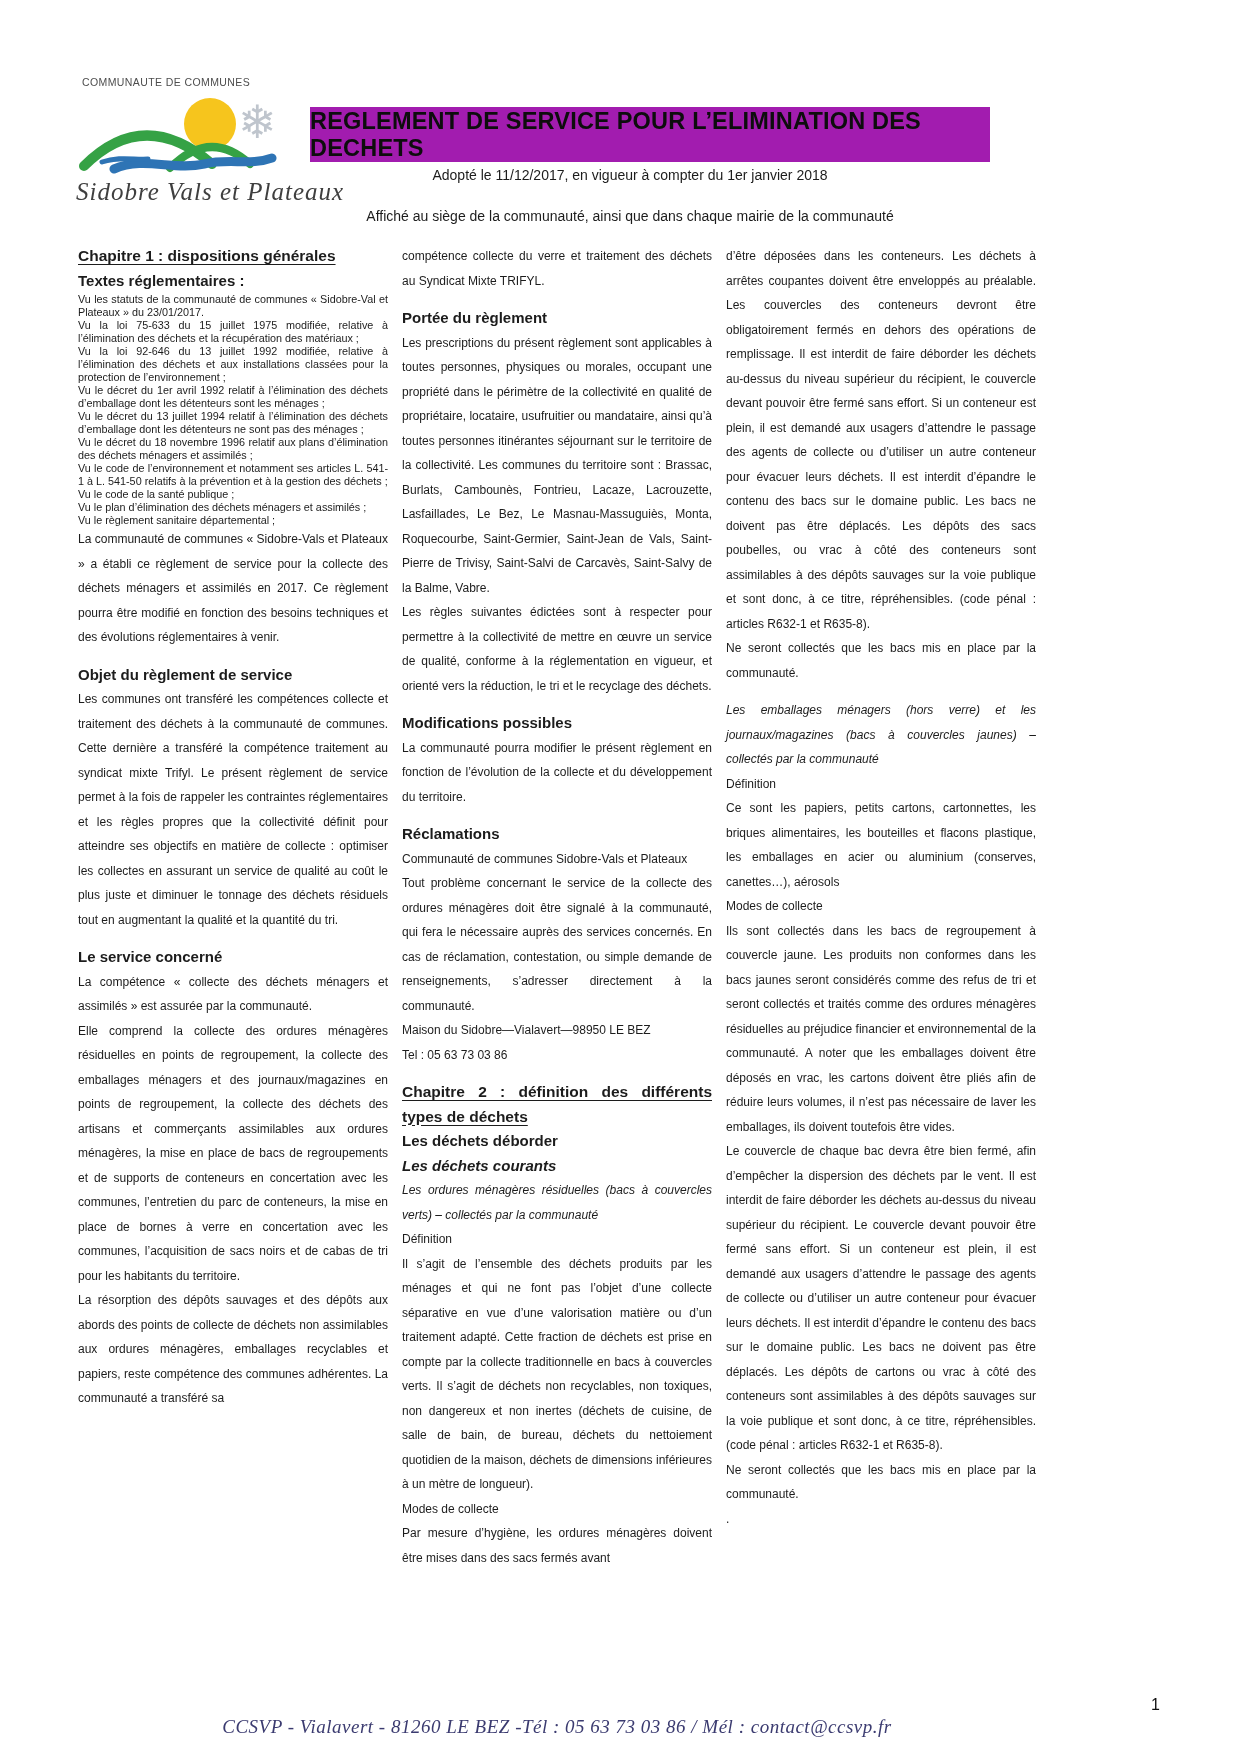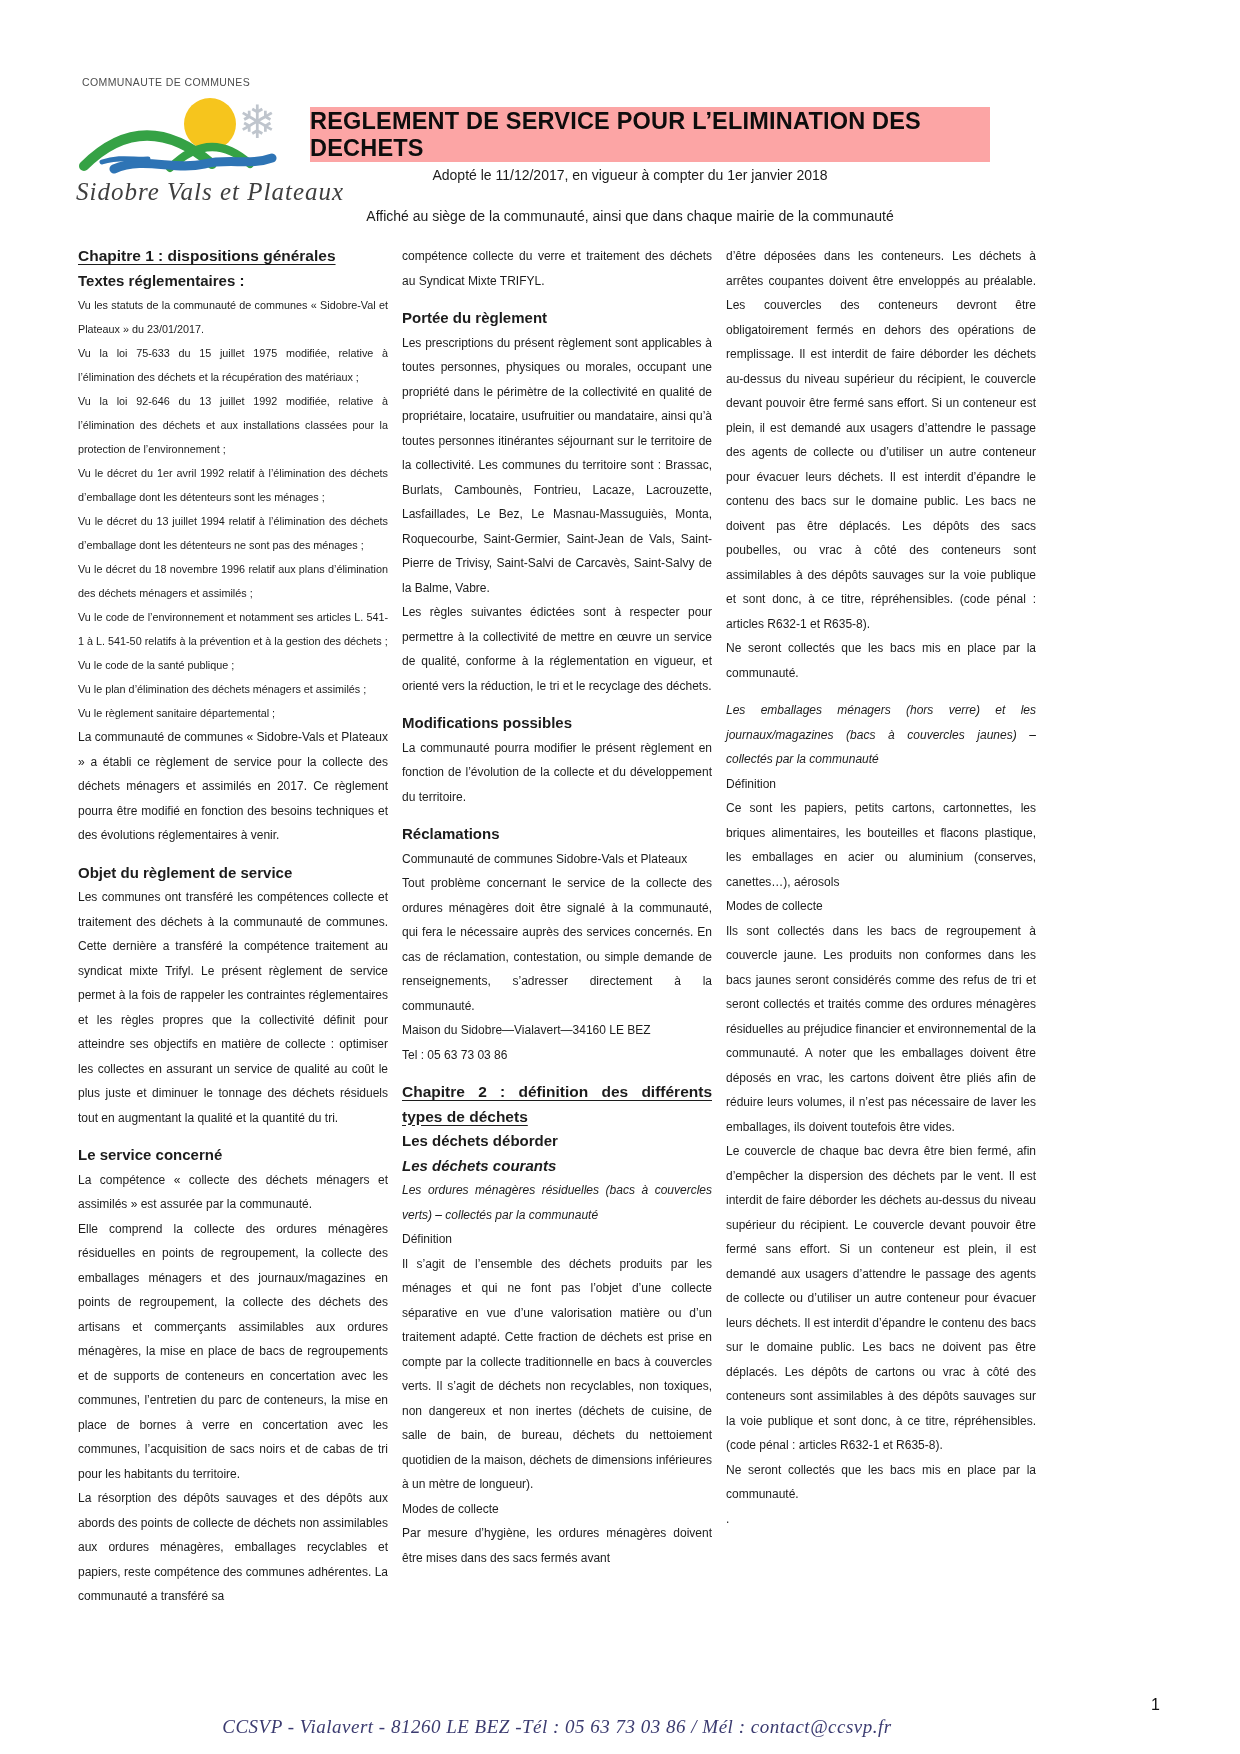--- a/index.html
+++ b/index.html
@@ -12,40 +12,40 @@
   
   .logo { position:absolute; left:76px; top:56px; width:230px; }
   .logo svg { display:block; }
   .logo .script-name {
     margin-top:4px; font-family:"Liberation Serif", serif; font-style:italic;
     font-size:25px; color:#3f3f3f; letter-spacing:1px; white-space:nowrap;
   }
   
   .banner {
     position:absolute; left:310px; top:91px; width:680px; height:55px;
-    background:#fca5a5; display:flex; align-items:center; justify-content:flex-end;
+    background:#a21caf; display:flex; align-items:center; justify-content:flex-end;
   }
   .banner h1 { font-size:23.5px; font-weight:bold; color:#0d0d0d; letter-spacing:.2px; }
   .sub1, .sub2 {
     position:absolute; left:78px; width:1104px; text-align:center;
     font-size:14px; color:#1c1c1c;
   }
   .sub1 { top:151px; }
   .sub2 { top:192px; }
   
   .cols {
     position:absolute; left:78px; top:228px; width:958px;
     display:flex; gap:14px; align-items:flex-start;
   }
   .col { flex:1 1 0; min-width:0; }
   .blk {
     text-align:justify; font-size:12px; line-height:24.5px;
     overflow-wrap:break-word;
   }
-  .blk-small   { font-size:10.8px; line-height:24px; }
+  .blk-small   { font-size:10.8px; line-height:13px; }
   .blk-heading { font-weight:bold; font-size:15px; }
   .blk-heading-italic { font-weight:bold; font-style:italic; font-size:15px; }
   .blk-italic  { font-style:italic; }
   .blk-chapter {
     font-weight:bold; font-size:15.5px;
     text-decoration:underline; text-underline-offset:3px;
   }
   .mt { margin-top:13px; }
   
   .footer-contact {
@@ -108,21 +108,21 @@
     <div class="col">
         <p class="blk blk-body">compétence collecte du verre et traitement des déchets au Syndicat Mixte TRIFYL.</p>
         <p class="blk blk-heading mt">Portée du règlement</p>
         <p class="blk blk-body">Les prescriptions du présent règlement sont applicables à toutes personnes, physiques ou morales, occupant une propriété dans le périmètre de la collectivité en qualité de propriétaire, locataire, usufruitier ou mandataire, ainsi qu’à toutes personnes itinérantes séjournant sur le territoire de la collectivité. Les communes du territoire sont : Brassac, Burlats, Cambounès, Fontrieu, Lacaze, Lacrouzette, Lasfaillades, Le Bez, Le Masnau-Massuguiès, Monta, Roquecourbe, Saint-Germier, Saint-Jean de Vals, Saint-Pierre de Trivisy, Saint-Salvi de Carcavès, Saint-Salvy de la Balme, Vabre.</p>
         <p class="blk blk-body">Les règles suivantes édictées sont à respecter pour permettre à la collectivité de mettre en œuvre un service de qualité, conforme à la réglementation en vigueur, et orienté vers la réduction, le tri et le recyclage des déchets.</p>
         <p class="blk blk-heading mt">Modifications possibles</p>
         <p class="blk blk-body">La communauté pourra modifier le présent règlement en fonction de l’évolution de la collecte et du développement du territoire.</p>
         <p class="blk blk-heading mt">Réclamations</p>
         <p class="blk blk-body">Communauté de communes Sidobre-Vals et Plateaux</p>
         <p class="blk blk-body">Tout problème concernant le service de la collecte des ordures ménagères doit être signalé à la communauté, qui fera le nécessaire auprès des services concernés. En cas de réclamation, contestation, ou simple demande de renseignements, s’adresser directement à la communauté.</p>
-        <p class="blk blk-body">Maison du Sidobre—Vialavert—34160 LE BEZ</p>
+        <p class="blk blk-body">Maison du Sidobre—Vialavert—98950 LE BEZ</p>
         <p class="blk blk-body">Tel : 05 63 73 03 86</p>
         <p class="blk blk-chapter mt">Chapitre 2 : définition des différents types de déchets</p>
         <p class="blk blk-heading">Les déchets déborder</p>
         <p class="blk blk-heading-italic">Les déchets courants</p>
         <p class="blk blk-italic">Les ordures ménagères résiduelles (bacs à couvercles verts) – collectés par la communauté</p>
         <p class="blk blk-body">Définition</p>
         <p class="blk blk-body">Il s’agit de l’ensemble des déchets produits par les ménages et qui ne font pas l’objet d’une collecte séparative en vue d’une valorisation matière ou d’un traitement adapté. Cette fraction de déchets est prise en compte par la collecte traditionnelle en bacs à couvercles verts. Il s’agit de déchets non recyclables, non toxiques, non dangereux et non inertes (déchets de cuisine, de salle de bain, de bureau, déchets du nettoiement quotidien de la maison, déchets de dimensions inférieures à un mètre de longueur).</p>
         <p class="blk blk-body">Modes de collecte</p>
         <p class="blk blk-body">Par mesure d’hygiène, les ordures ménagères doivent être mises dans des sacs fermés avant</p>
       </div>

